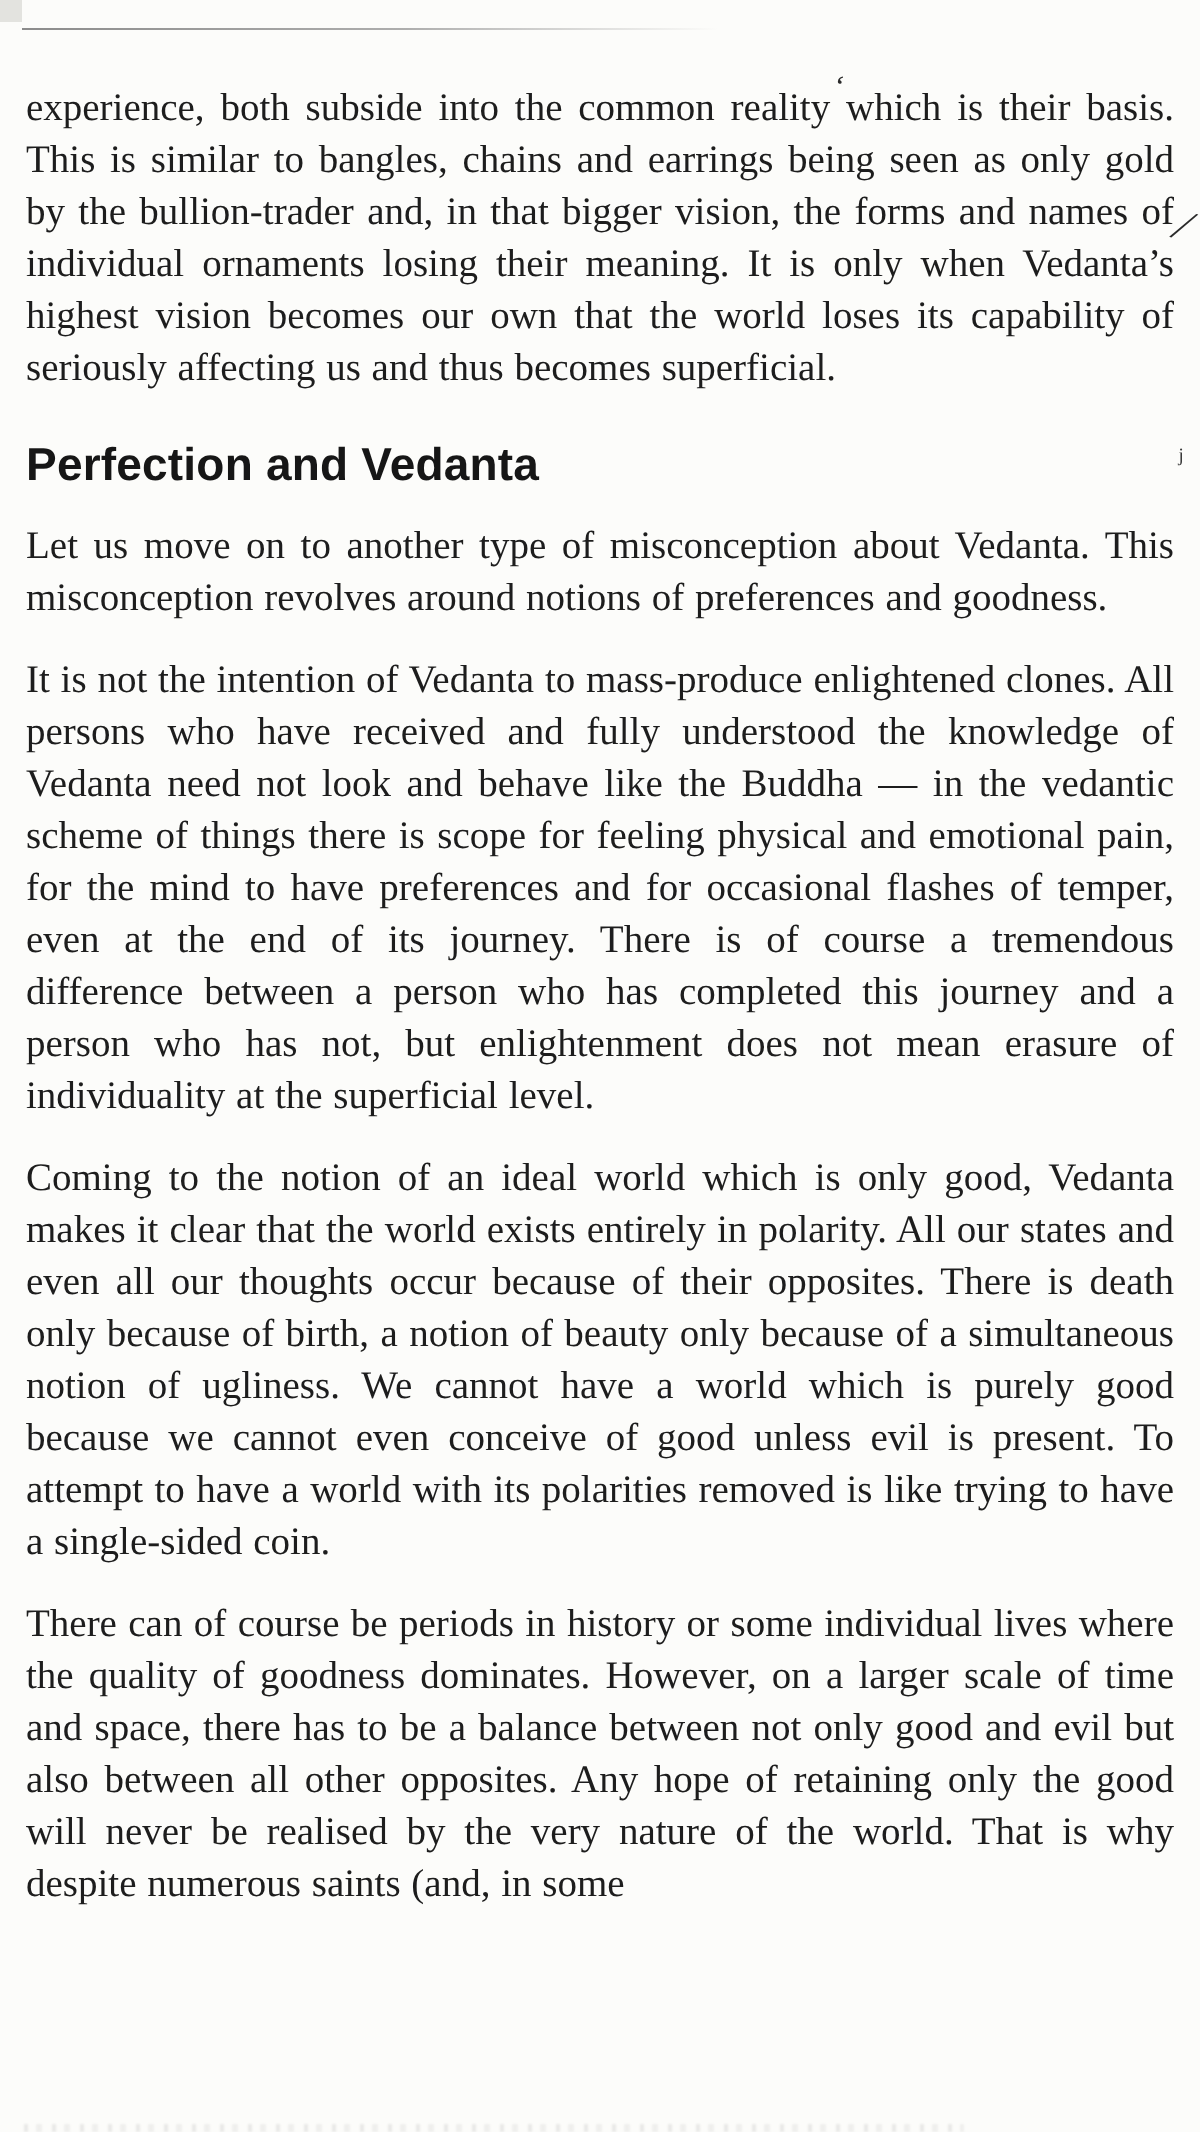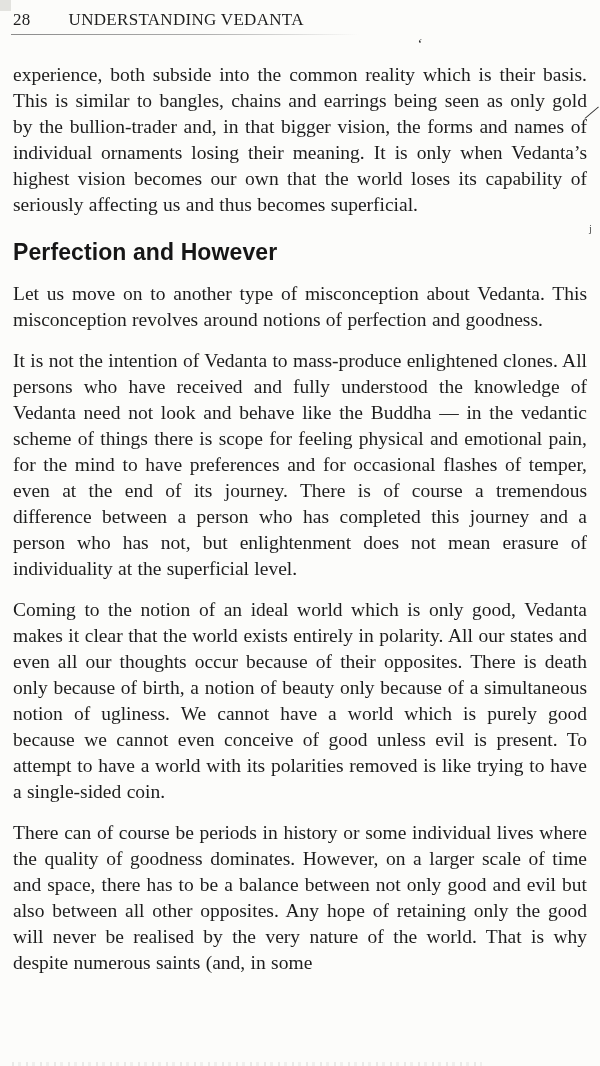--- a/index.html
+++ b/index.html
@@ -81,32 +81,28 @@
     opacity: 0.55;
   }
 </style>
 </head>
 <body>
 
 <div class="page">
 
   <div class="corner-smudge"></div>
 
-  <div class="header-row">
-    <span class="page-num">28</span>
-    <span class="running-title">UNDERSTANDING VEDANTA</span>
-  </div>
   <div class="header-rule"></div>
 
   <div class="bodytext">
     <p class="first">experience, both subside into the common reality which is their basis. This is similar to bangles, chains and earrings being seen as only gold by the bullion-trader and, in that bigger vision, the forms and names of individual ornaments losing their meaning. It is only when Vedanta’s highest vision becomes our own that the world loses its capability of seriously affecting us and thus becomes superficial.</p>
 
-    <h2 class="section-heading">Perfection and However</h2>
+    <h2 class="section-heading">Perfection and Vedanta</h2>
 
-    <p>Let us move on to another type of misconception about Vedanta. This misconception revolves around notions of perfection and goodness.</p>
+    <p>Let us move on to another type of misconception about Vedanta. This misconception revolves around notions of preferences and goodness.</p>
 
     <p>It is not the intention of Vedanta to mass-produce enlightened clones. All persons who have received and fully understood the knowledge of Vedanta need not look and behave like the Buddha — in the vedantic scheme of things there is scope for feeling physical and emotional pain, for the mind to have preferences and for occasional flashes of temper, even at the end of its journey. There is of course a tremendous difference between a person who has completed this journey and a person who has not, but enlightenment does not mean erasure of individuality at the superficial level.</p>
 
     <p>Coming to the notion of an ideal world which is only good, Vedanta makes it clear that the world exists entirely in polarity. All our states and even all our thoughts occur because of their opposites. There is death only because of birth, a notion of beauty only because of a simultaneous notion of ugliness. We cannot have a world which is purely good because we cannot even conceive of good unless evil is present. To attempt to have a world with its polarities removed is like trying to have a single-sided coin.</p>
 
     <p>There can of course be periods in history or some individual lives where the quality of goodness dominates. However, on a larger scale of time and space, there has to be a balance between not only good and evil but also between all other opposites. Any hope of retaining only the good will never be realised by the very nature of the world. That is why despite numerous saints (and, in some</p>
   </div>
 
   <span class="artifact m1">‘</span>
   <span class="artifact m2">⁄</span>

